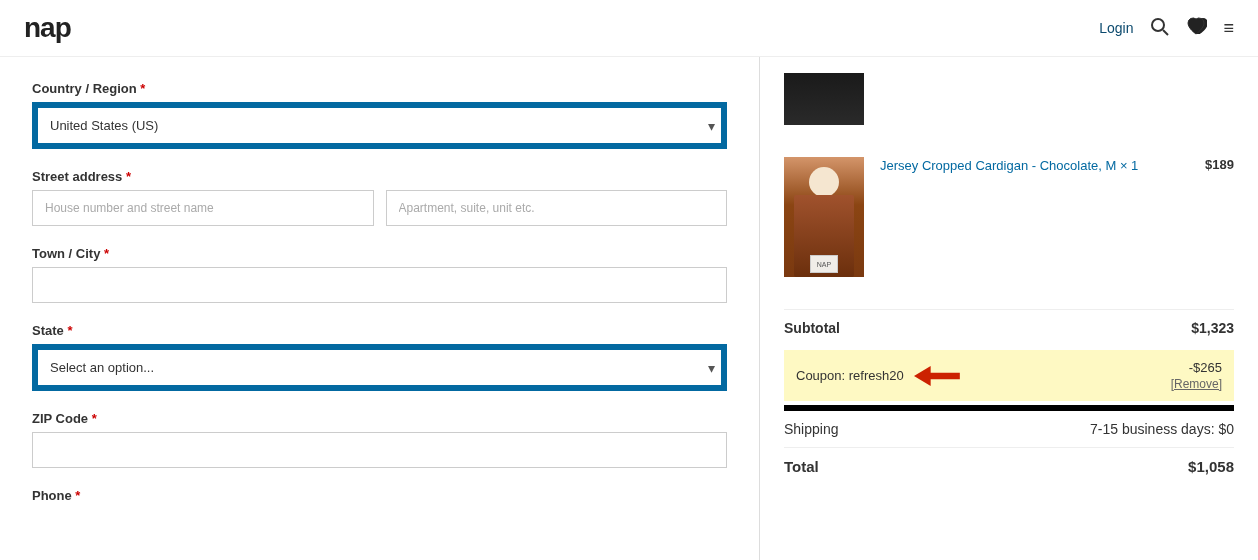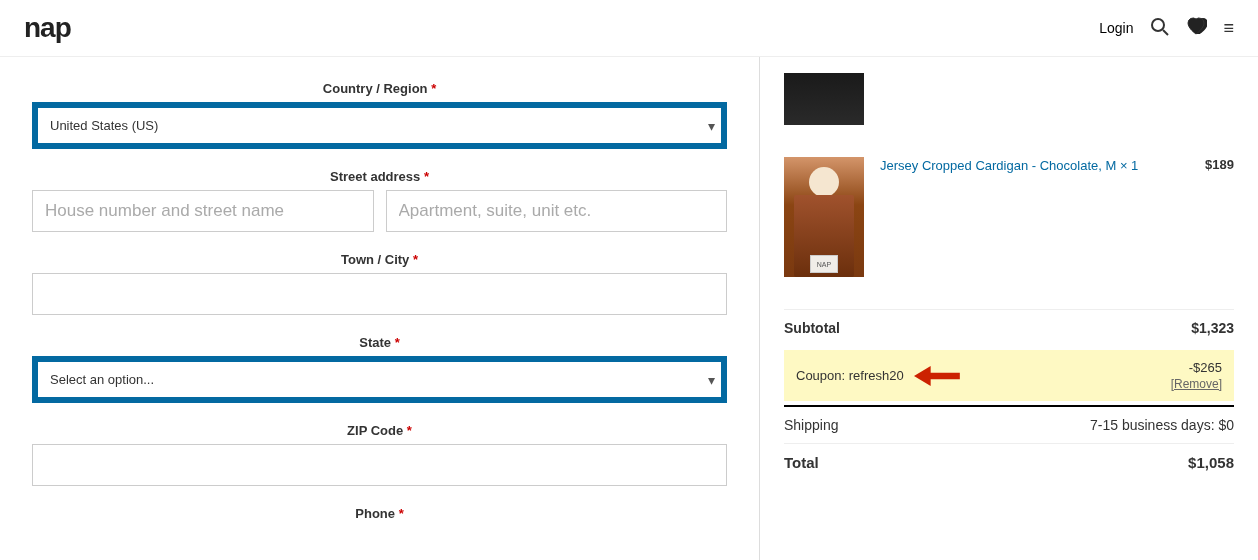--- a/index.html
+++ b/index.html
@@ -20,21 +20,21 @@
       color: #222;
       letter-spacing: -1px;
     }
     .header-icons {
       display: flex;
       align-items: center;
       gap: 16px;
     }
     .header-icon-text {
       font-size: 14px;
-      color: #000000;
+      color: #0c4a6e;
       cursor: pointer;
     }
 
     
     .main-layout {
       display: flex;
       height: calc(560px - 52px);
       overflow: hidden;
     }
 
@@ -49,31 +49,30 @@
     .form-group {
       margin-bottom: 20px;
     }
 
     .form-label {
       display: block;
       font-size: 13px;
       font-weight: 600;
       margin-bottom: 6px;
       color: #333;
-      text-align: center;
     }
     .form-label .required {
       color: #c00;
     }
 
     .form-input {
       width: 100%;
       padding: 10px 12px;
       border: 1px solid #ccc;
-      font-size: 17px;
+      font-size: 12px;
       color: #333;
       outline: none;
       background: #fff;
     }
     .form-input::placeholder {
       color: #aaa;
     }
     .form-select {
       width: 100%;
       padding: 10px 12px;
@@ -175,21 +174,21 @@
       align-items: center;
       padding: 10px 0;
       font-size: 14px;
     }
     .order-row.subtotal {
       border-top: 1px solid #eee;
       font-weight: 600;
       gap: 12px;
     }
     .order-row.shipping {
-      border-top: 2px solid #000000;
+      border-top: 6px solid #000000;
     }
     .order-row.total {
       border-top: 1px solid #eee;
       font-weight: 700;
       font-size: 15px;
     }
 
     .coupon-section {
       background: #fef9c3;
       padding: 10px 12px;

